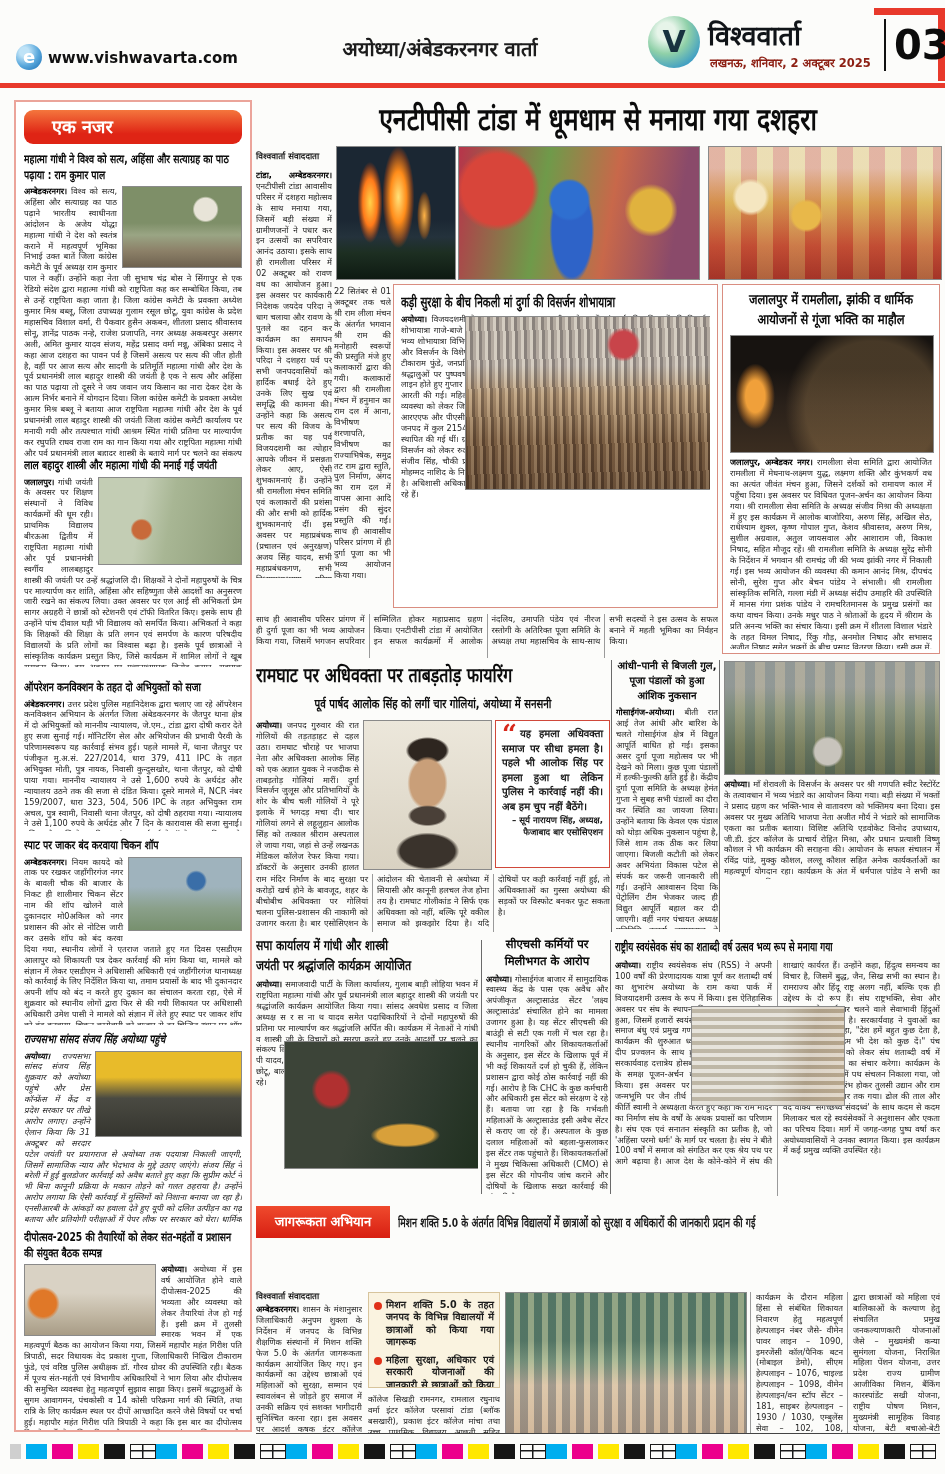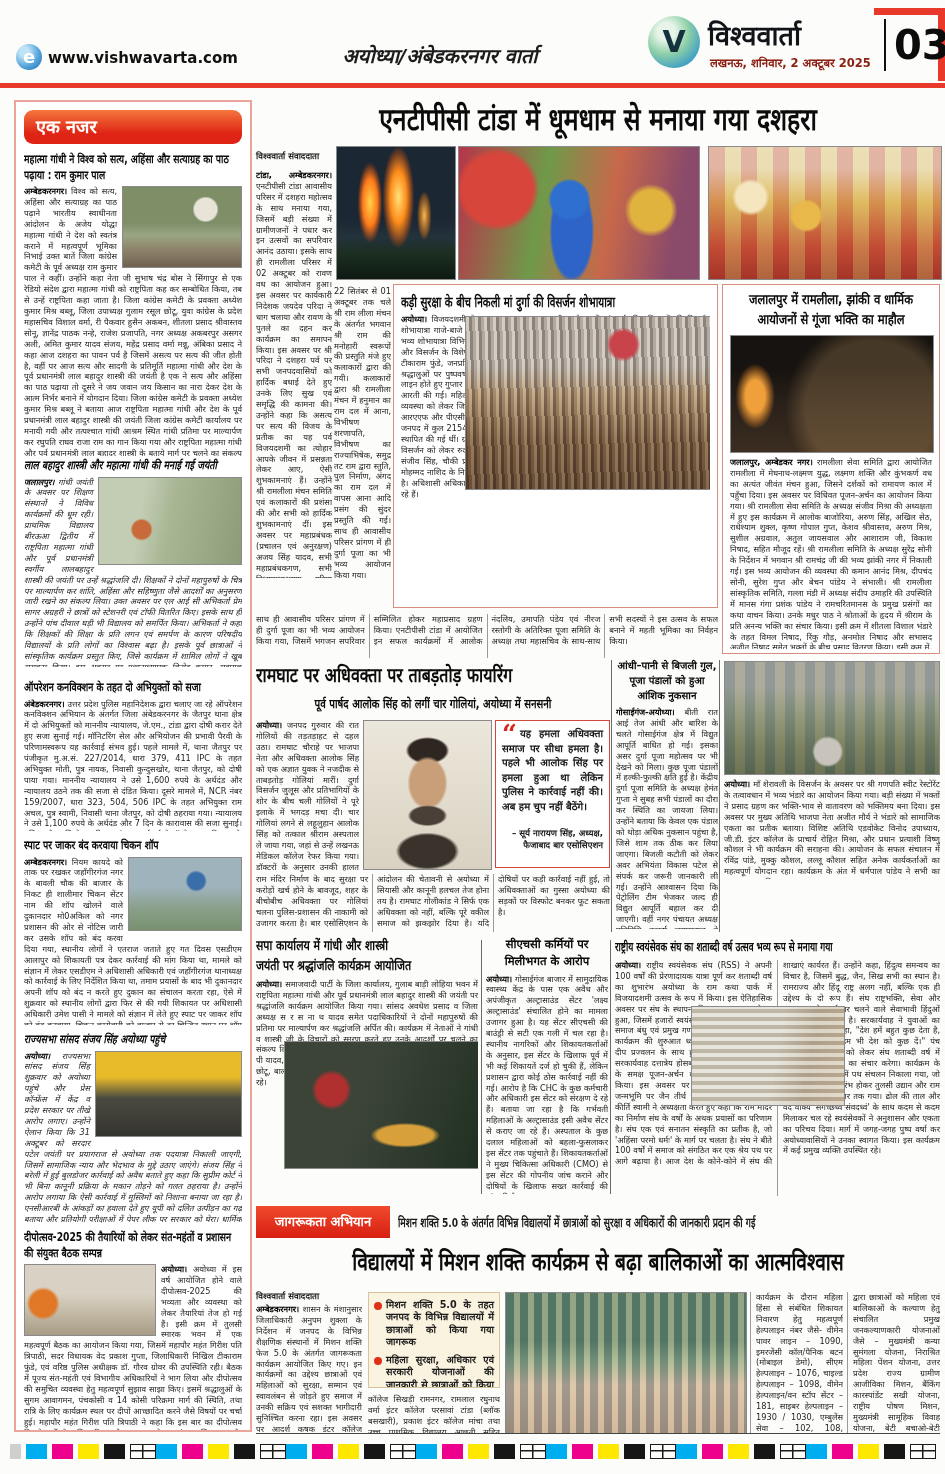--- a/index.html
+++ b/index.html
@@ -24,36 +24,36 @@
   .globe{width:52px;height:52px;border-radius:50%;background:radial-gradient(circle at 35% 30%,#e6f4e9 0 18%,#8fd0a8 45%,#3f9ec4 78%,#1c5f8d 100%);
          text-align:center;line-height:52px;font-size:30px;font-weight:bold;color:#17323f;}
   .brand{font-size:27px;font-weight:bold;color:#101418;}
   .dateline{font-size:11.5px;font-weight:bold;color:#8d2014;}
   .redline{background:#e8392b;}
   .pagebox{border-top:7px solid #e8392b;border-right:7px solid #e8392b;}
   .pagenum{font-size:40px;font-weight:bold;color:#0c0c0c;border-left:2px solid #111;padding-left:8px;line-height:52px;}
   
   .sidebar{border:2px solid #eba49a;background:#fff;padding:8px;box-sizing:border-box;overflow:hidden;}
   .eklabel{height:34px;border-radius:9px;background:linear-gradient(#f4763d,#df2415 70%);color:#fff;
-           font-size:18px;font-weight:bold;line-height:34px;padding-left:12px;margin-bottom:6px;}
+           font-size:18px;font-weight:bold;line-height:34px;padding-left:28px;margin-bottom:6px;}
   .sart{overflow:hidden;}
   .hside{font-size:11.5px;font-weight:bold;line-height:1.35;margin:2px 0 3px;}
   .sart .ph{position:static;float:right;margin:0 0 3px 5px;}
   .sart .ph.fl{float:left;margin:0 5px 3px 0;}
   
   .rbox{border:1.5px solid #d98d80;background:#fff;box-sizing:border-box;padding:5px 7px;overflow:hidden;}
   .vrule{background:#6a6a6a;width:1px;}
   .cols3{column-count:3;column-gap:9px;column-rule:1px solid #9a9a9a;}
   .cols4{column-count:4;column-gap:9px;column-rule:1px solid #9a9a9a;}
   .cols2{column-count:2;column-gap:11px;column-rule:1px solid #9a9a9a;}
   
   .quote{border:1.5px solid #d0483a;box-sizing:border-box;padding:6px 6px;overflow:hidden;background:#fff;}
   .qmark{font-family:"DejaVu Serif",serif;font-size:26px;line-height:14px;color:#d8281c;font-weight:bold;float:left;margin-right:3px;}
   .qtext{font-size:10px;font-weight:bold;line-height:1.45;text-align:justify;}
-  .qattr{font-size:8.6px;font-weight:bold;text-align:right;margin-top:13px;}
+  .qattr{font-size:8.6px;font-weight:bold;text-align:right;margin-top:0;}
   
   .tagbox{background:linear-gradient(#ef4a2d,#d81f12);color:#fff;font-weight:bold;font-size:13px;text-align:center;line-height:32px;}
   .strap{font-size:13px;font-weight:bold;line-height:30px;}
   .bulletbox{background:#faf3e0;border:1px solid #d7c49c;box-sizing:border-box;padding:6px 5px;overflow:hidden;}
   .bullet{display:flex;gap:4px;margin-bottom:5px;}
   .dot{flex:0 0 8px;width:8px;height:8px;border-radius:50%;background:#e03018;margin-top:3px;}
   .btext{font-size:9.6px;font-weight:bold;line-height:1.3;text-align:justify;}
   .bcol{border-left:1px solid #9a9a9a;padding-left:5px;box-sizing:border-box;}
   
   .marks{display:flex;justify-content:space-between;align-items:center;}
@@ -114,42 +114,42 @@
   .p-sanjay{background:linear-gradient(#e8bb2a 0 30%,#4a4a42 55%,#35352f 100%);}
   .p-deepotsav{background:radial-gradient(circle at 14% 55%,#e07828 0 11%,transparent 14%),linear-gradient(#d9d2c4 0 40%,#c2b8a4 70%,#a89c86 100%);}
 </style>
 </head>
 <body>
 
 <div id="page">
 
   <div class="abs eicon" style="left:16px;top:44px;">e</div>
   <div class="abs site" style="left:48px;top:49px;">www.vishwavarta.com</div>
-  <div class="abs htitle ctr" style="left:270px;top:42px;width:340px;font-style:italic;">अयोध्या/अंबेडकरनगर वार्ता</div>
+  <div class="abs htitle ctr" style="left:270px;top:35px;width:340px;">अयोध्या/अंबेडकरनगर वार्ता</div>
   <div class="abs globe" style="left:648px;top:16px;">V</div>
   <div class="abs brand" style="left:708px;top:16px;">विश्ववार्ता</div>
   <div class="abs dateline" style="left:710px;top:55px;">लखनऊ,   शनिवार, 2 अक्टूबर 2025</div>
   <div class="abs pagebox" style="left:874px;top:8px;width:64px;height:66px;">
     <div class="pagenum" style="margin:4px 0 0 10px;">03</div>
   </div>
   <div class="abs redline" style="left:0;top:83px;width:945px;height:5px;"></div>
 
   <div class="abs sidebar" style="left:14px;top:100px;width:238px;height:1332px;">
     <div class="eklabel">एक नजर</div>
 
     <div class="sart" style="height:306px;">
       <h3 class="hside cx80">महात्मा गांधी ने विश्व को सत्य, अहिंसा और सत्याग्रह का पाठ पढ़ाया : राम कुमार पाल</h3>
       <div class="body" style="height:276px;">
         <span class="ph p-gandhi" style="width:118px;height:80px;"></span>
         <b>अम्बेडकरनगर।</b>
         <span>विश्व को सत्य, अहिंसा और सत्याग्रह का पाठ पढ़ाने भारतीय स्वाधीनता आंदोलन के अजेय योद्धा महात्मा गांधी ने देश को स्वतंत्र कराने में महत्वपूर्ण भूमिका निभाई उक्त बातें जिला कांग्रेस कमेटी के पूर्व अध्यक्ष राम कुमार पाल ने कहीं। उन्होंने कहा नेता जी सुभाष चंद्र बोस ने सिंगापुर से एक रेडियो संदेश द्वारा महात्मा गांधी को राष्ट्रपिता कह कर सम्बोधित किया, तब से उन्हें राष्ट्रपिता कहा जाता है। जिला कांग्रेस कमेटी के प्रवक्ता अध्येश कुमार मिश्र बब्लू, जिला उपाध्यक्ष गुलाम रसूल छोटू, युवा कांग्रेस के प्रदेश महासचिव विशाल वर्मा, री पैकवार हुसैन अकबन, शीतला प्रसाद श्रीवास्तव सोनू, ज्ञानेंद्र पाठक नन्हे, राजेश प्रजापति, नगर अध्यक्ष अकबरपुर असगर अली, अमित कुमार यादव संजय, महेंद्र प्रसाद वर्मा मन्नू, अंबिका प्रसाद ने कहा आज दशहरा का पावन पर्व है जिसमें असत्य पर सत्य की जीत होती है, वहीं पर आज सत्य और सादगी के प्रतिमूर्ति महात्मा गांधी और देश के पूर्व प्रधानमंत्री लाल बहादुर शास्त्री की जयंती है एक ने सत्य और अहिंसा का पाठ पढ़ाया तो दूसरे ने जय जवान जय किसान का नारा देकर देश के आत्म निर्भर बनाने में योगदान दिया। जिला कांग्रेस कमेटी के प्रवक्ता अध्येश कुमार मिश्र बब्लू ने बताया आज राष्ट्रपिता महात्मा गांधी और देश के पूर्व प्रधानमंत्री लाल बहादुर शास्त्री की जयंती जिला कांग्रेस कमेटी कार्यालय पर मनायी गयी और तत्पश्चात गांधी आश्रम स्थित गांधी प्रतिमा पर माल्यार्पण कर रघुपति राघव राजा राम का गान किया गया और राष्ट्रपिता महात्मा गांधी और पूर्व प्रधानमंत्री लाल बहादुर शास्त्री के बताये मार्ग पर चलने का संकल्प लिया गया।</span>
       </div>
     </div>
 
-    <div class="sart" style="height:222px;font-style:italic;">
+    <div class="sart" style="height:222px;">
       <h3 class="hside cx80">लाल बहादुर शास्त्री और महात्मा गांधी की मनाई गई जयंती</h3>
       <div class="body" style="height:190px;">
         <span class="ph p-jayanti" style="width:142px;height:86px;"></span>
         <b>जलालपुर।</b>
         <span>गांधी जयंती के अवसर पर शिक्षण संस्थानों ने विविध कार्यक्रमों की धूम रही। प्राथमिक विद्यालय बीरऊआ द्वितीय में राष्ट्रपिता महात्मा गांधी और पूर्व प्रधानमंत्री स्वर्गीय लालबहादुर शास्त्री की जयंती पर उन्हें श्रद्धांजलि दी। शिक्षकों ने दोनों महापुरुषों के चित्र पर माल्यार्पण कर शांति, अहिंसा और सहिष्णुता जैसे आदर्शों का अनुसरण जारी रखने का संकल्प लिया। उक्त अवसर पर एल आई सी अभिकर्ता प्रेम सागर अग्रहरी ने छात्रों को स्टेशनरी एवं टॉफी वितरित किए। इसके साथ ही उन्होंने पांच दीवाल घड़ी भी विद्यालय को समर्पित किया। अभिकर्ता ने कहा कि शिक्षकों की शिक्षा के प्रति लगन एवं समर्पण के कारण परिषदीय विद्यालयों के प्रति लोगों का विश्वास बढ़ा है। इसके पूर्व छात्राओं ने सांस्कृतिक कार्यक्रम प्रस्तुत किए, जिसे कार्यक्रम में शामिल लोगों ने खूब सराहना किया। इस अवसर पर प्रधानाध्यापक विनोद कुमार, सहायक अध्यापक कम्हलेश्वरी, उषा कुमार, योगेश कुमार, शिक्षा मित्र समीता यादव, परमशीला आदि मौजूद रहीं।</span>
       </div>
     </div>
 
     <div class="sart" style="height:158px;">
       <h3 class="hside cx80">ऑपरेशन कनविक्शन के तहत दो अभियुक्तों को सजा</h3>
@@ -288,23 +288,20 @@
       <b>अयोध्या।</b>
       <span>राष्ट्रीय स्वयंसेवक संघ (RSS) ने अपनी 100 वर्षों की प्रेरणादायक यात्रा पूर्ण कर शताब्दी वर्ष का शुभारंभ अयोध्या के राम कथा पार्क में विजयादशमी उत्सव के रूप में किया। इस ऐतिहासिक अवसर पर संघ के स्थापना दिवस पर भव्य आयोजन हुआ, जिसमें हजारों स्वयंसेवकों के साथ संत-महात्मा, समाज बंधु एवं प्रमुख गणमान्य अतिथि उपस्थित रहे। कार्यक्रम की शुरुआत ध्वजारोहण, शस्त्र पूजन एवं दीप प्रज्वलन के साथ हुई। मुख्य अतिथि संघ के सरकार्यवाह दत्तात्रेय होसबाले ने भगवान राम के चित्र के समक्ष पूजन-अर्चन कर कार्यक्रम का शुभारंभ किया। इस अवसर पर भगवान श्री रामभद्राचार्य जन्मभूमि पर जैन तीर्थ के पीठाधीश पूज्य अतिथि कीर्ति स्वामी ने अध्यक्षता करते हुए कहा कि राम मंदिर का निर्माण संघ के वर्षों के अथक प्रयासों का परिणाम है। संघ एक एवं सनातन संस्कृति का प्रतीक है, जो 'अहिंसा परमो धर्मः' के मार्ग पर चलता है। संघ ने बीते 100 वर्षों में समाज को संगठित कर एक श्रेय पथ पर आगे बढ़ाया है। आज देश के कोने-कोने में संघ की शाखाएं कार्यरत हैं। उन्होंने कहा, हिंदुत्व समन्वय का विचार है, जिसमें बुद्ध, जैन, सिख सभी का स्थान है। रामराज्य और हिंदू राष्ट्र अलग नहीं, बल्कि एक ही उद्देश्य के दो रूप हैं। संघ राष्ट्रभक्ति, सेवा और अनुशासन के मार्ग पर चलने वाले सेवाभावी हिंदुओं का निर्माण कर रहा है। सरकार्यवाह ने युवाओं का आह्वान करते हुए कहा, "देश हमें बहुत कुछ देता है, अब समय है कि हम भी देश को कुछ दें।" पंच परिवर्तन के विषयों को लेकर संघ शताब्दी वर्ष में समाज में नई चेतना का संचार करेगा। कार्यक्रम के पश्चात पूर्ण गणवेश में पथ संचलन निकाला गया, जो राम कथा पार्क से प्रारंभ होकर तुलसी उद्यान और राम जन्मभूमि के मुख्य द्वार तक गया। ढोल की ताल और वेद वाक्य 'संगच्छध्वं संवदध्वं' के साथ कदम से कदम मिलाकर चल रहे स्वयंसेवकों ने अनुशासन और एकता का परिचय दिया। मार्ग में जगह-जगह पुष्प वर्षा कर अयोध्यावासियों ने उनका स्वागत किया। इस कार्यक्रम में कई प्रमुख व्यक्ति उपस्थित रहे।</span>
     </div>
     <div class="ph p-rss" style="left:76px;top:70px;width:152px;height:98px;"></div>
   </div>
 
   <div class="abs tagbox" style="left:256px;top:1206px;width:134px;height:32px;">जागरूकता अभियान</div>
   <div class="abs" style="left:398px;top:1208px;width:542px;height:30px;overflow:hidden;">
     <span class="cx70 nowrap strap">मिशन शक्ति 5.0 के अंतर्गत विभिन्न विद्यालयों में छात्राओं को सुरक्षा व अधिकारों की जानकारी प्रदान की गई</span>
   </div>
-  <h1 class="abs" style="left:256px;top:1240px;width:684px;height:46px;overflow:hidden;">
-    <span class="cx80 nowrap ctr" style="font-size:24px;line-height:44px;">विद्यालयों में मिशन शक्ति कार्यक्रम से बढ़ा बालिकाओं का आत्मविश्वास</span>
-  </h1>
   <div class="abs" style="left:256px;top:1290px;width:108px;font-size:8.5px;font-weight:bold;">विश्ववार्ता संवाददाता</div>
   <div class="abs body" style="left:256px;top:1304px;width:106px;height:128px;">
     <b>अम्बेडकरनगर।</b> <span>शासन के मंशानुसार जिलाधिकारी अनुपम शुक्ला के निर्देशन में जनपद के विभिन्न शैक्षणिक संस्थानों में मिशन शक्ति फेज 5.0 के अंतर्गत जागरूकता कार्यक्रम आयोजित किए गए। इन कार्यक्रमों का उद्देश्य छात्राओं एवं महिलाओं को सुरक्षा, सम्मान एवं स्वावलंबन से जोड़ते हुए समाज में उनकी सक्रिय एवं सशक्त भागीदारी सुनिश्चित करना रहा। इस अवसर पर आदर्श कृषक इंटर कॉलेज खजुराता टांडा, जयगम वर्मा बापू पार्क इंटर कॉलेज नाऊसांडा, जनता नार्दन इंटर कॉलेज रघुपट्टी, राजकीय इंटर कॉलेज अकबरपुर, राजकीय बालिका इंटर कॉलेज भीटी, बालिका इंटर कॉलेज वेणीकॉल, जय बजरंग इंटर</span>
   </div>
   <div class="abs bulletbox" style="left:368px;top:1292px;width:132px;height:96px;">
     <div class="bullet">
       <span class="dot"></span>
       <span class="btext">मिशन शक्ति 5.0 के तहत जनपद के विभिन्न विद्यालयों में छात्राओं को किया गया जागरूक</span>
     </div>
     <div class="bullet">

